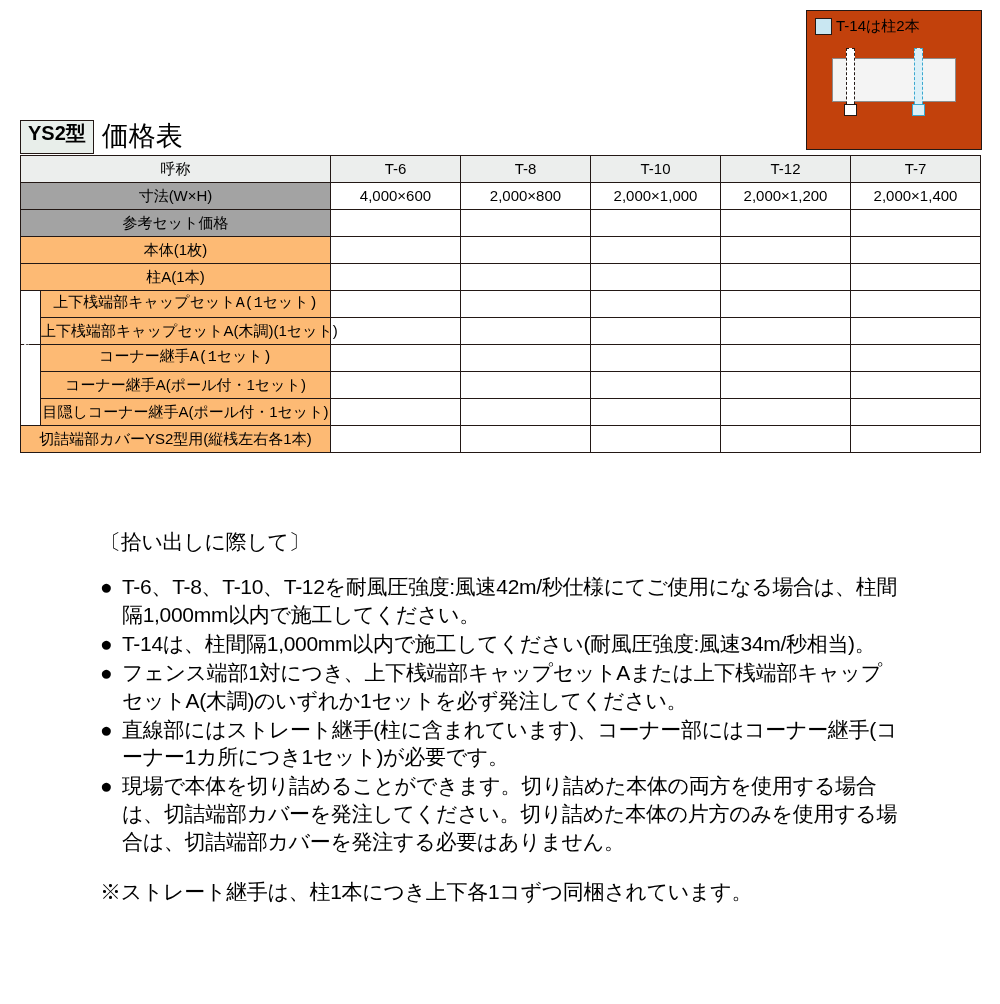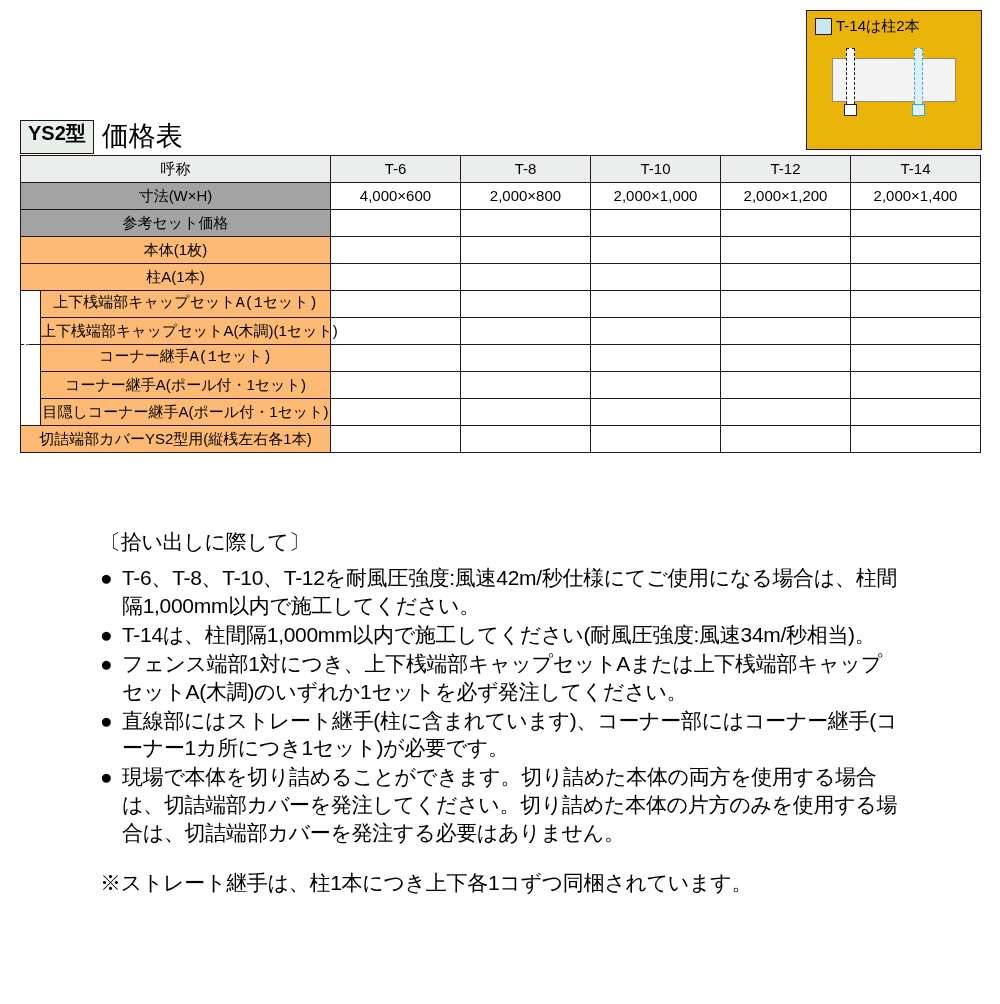--- a/index.html
+++ b/index.html
@@ -17,21 +17,21 @@
   }
 
   
   .legend-box {
     position: absolute;
     left: 806px;
     top: 10px;
     width: 176px;
     height: 140px;
     border: 1px solid #231815;
-    background: #eab308;
+    background: #c2410c;
     box-sizing: border-box;
   }
   .legend-row {
     display: flex;
     align-items: center;
     padding: 6px 0 0 8px;
     gap: 4px;
   }
   .legend-swatch {
     width: 17px;
@@ -181,21 +181,21 @@
   .notes {
     position: absolute;
     left: 100px;
     top: 528px;
     width: 800px;
     font-size: 21px;
     line-height: 1.33;
     letter-spacing: -0.3px;
   }
   .notes-title {
-    margin-bottom: 8px;
+    margin-bottom: 17px;
   }
   .note-item {
     display: flex;
     margin-top: 1px;
   }
   .note-bullet {
     flex: none;
     width: 22px;
   }
   .note-body {
@@ -238,21 +238,21 @@
     <col style="width:130px">
     <col style="width:130px">
   </colgroup>
   <thead>
     <tr>
       <th class="head-cell" colspan="2">呼称</th>
       <th class="head-cell">T-6</th>
       <th class="head-cell">T-8</th>
       <th class="head-cell">T-10</th>
       <th class="head-cell">T-12</th>
-      <th class="head-cell">T-14</th>
+      <th class="head-cell">T-7</th>
     </tr>
   </thead>
   <tbody>
 
     <tr>
       <td class="label-cell shaded" colspan="2">寸法(W×H)</td>
       <td>4,000×600</td>
       <td>2,000×800</td>
       <td>2,000×1,000</td>
       <td>2,000×1,200</td>

